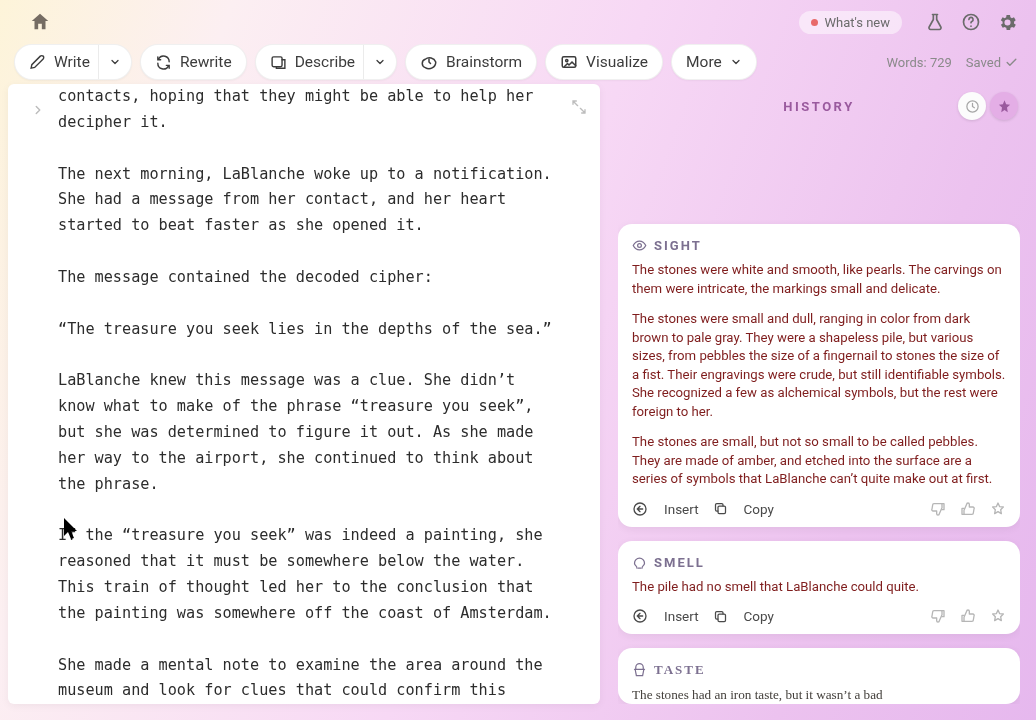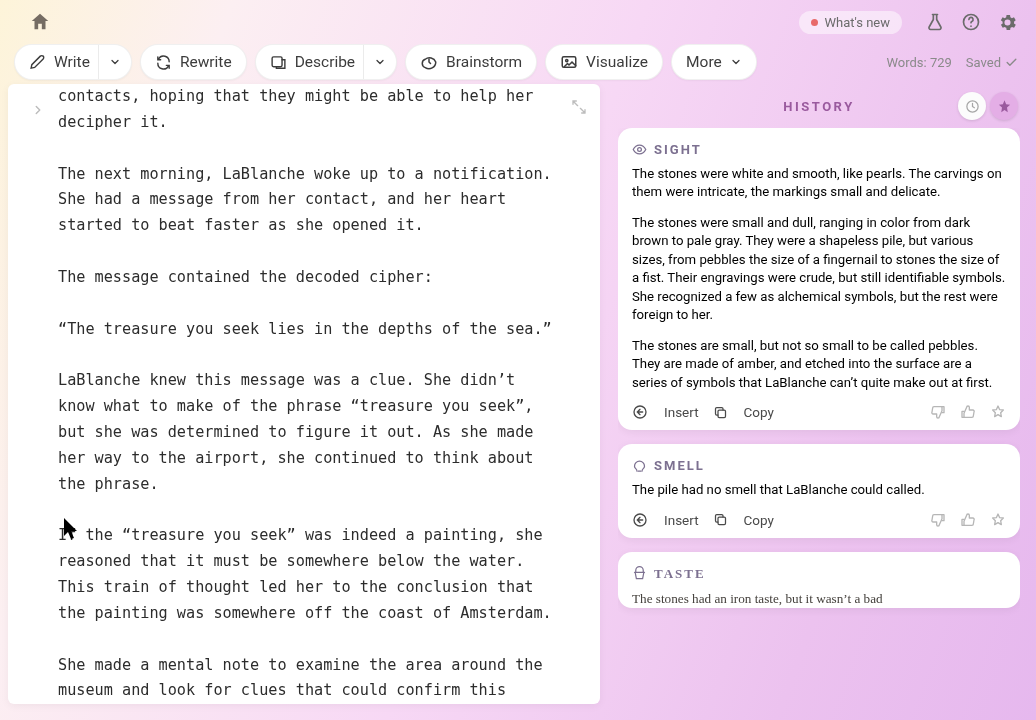--- a/index.html
+++ b/index.html
@@ -87,32 +87,33 @@
   .panel-icons { position: absolute; right: 2px; top: 8px; display: flex; gap: 4px; }
   .panel-iconbtn {
     width: 28px; height: 28px; border-radius: 50%; background: #fcfcfc;
     display: flex; align-items: center; justify-content: center; color: #a6a6a6;
     box-shadow: 0 1px 3px rgba(0,0,0,0.12); cursor: pointer;
   }
   .panel-iconbtn.star { background: #e4aee6; color: #9a5a9e; }
   .panel-body {
     flex: 1; display: flex; flex-direction: column; gap: 14px;
     overflow: hidden;
+    justify-content: flex-end;
   }
   .card {
     background: #fff; border-radius: 14px; padding: 14px 14px 10px 14px;
     box-shadow: 0 2px 8px rgba(0,0,0,0.06);
   }
   .card-title {
     display: flex; align-items: center; gap: 7px;
     font-size: 13px; letter-spacing: 2px; font-weight: 700; color: #7c7090;
     margin-bottom: 8px;
   }
   .card-body {
-    font-size: 13.2px; line-height: 1.4; color: #000000;
+    font-size: 13.2px; line-height: 1.4; color: #7f1d1d;
     display: flex; flex-direction: column; gap: 12px;
   }
   .card-actions {
     display: flex; align-items: center; gap: 14px; margin-top: 12px;
     color: #4a4a4a; font-size: 13.5px;
   }
   .act-btn { display: flex; align-items: center; gap: 16px; cursor: pointer; }
   .card-actions .spacer { flex: 1; }
   .react-btn { color: #b6b6b6; cursor: pointer; display: flex; }
   .taste-card { padding-bottom: 0; font-family: Liberation Serif, serif; }
@@ -325,21 +326,21 @@
 
       <div class="card">
         <div class="card-title">
           <svg width="15" height="15" viewBox="0 0 24 24" fill="none" stroke="currentColor" stroke-width="2" stroke-linecap="round">
               <path d="M8 21c0-4-4-4-4-8a8 8 0 0 1 16 0c0 4-4 4-4 8"></path>
               <path d="M10 21h4"></path>
             </svg>
           <span>SMELL</span>
         </div>
         <div class="card-body">
-          <div>The pile had no smell that LaBlanche could called.</div>
+          <div>The pile had no smell that LaBlanche could quite.</div>
         </div>
         <div class="card-actions">
           <div class="act-btn">
             <svg width="16" height="16" viewBox="0 0 24 24" fill="none" stroke="currentColor" stroke-width="2" stroke-linecap="round">
                 <circle cx="12" cy="12" r="9"></circle>
                 <path d="M12 8l-4 4 4 4M8 12h8"></path>
               </svg>
             <span>Insert</span>
           </div>
           <div class="act-btn">

